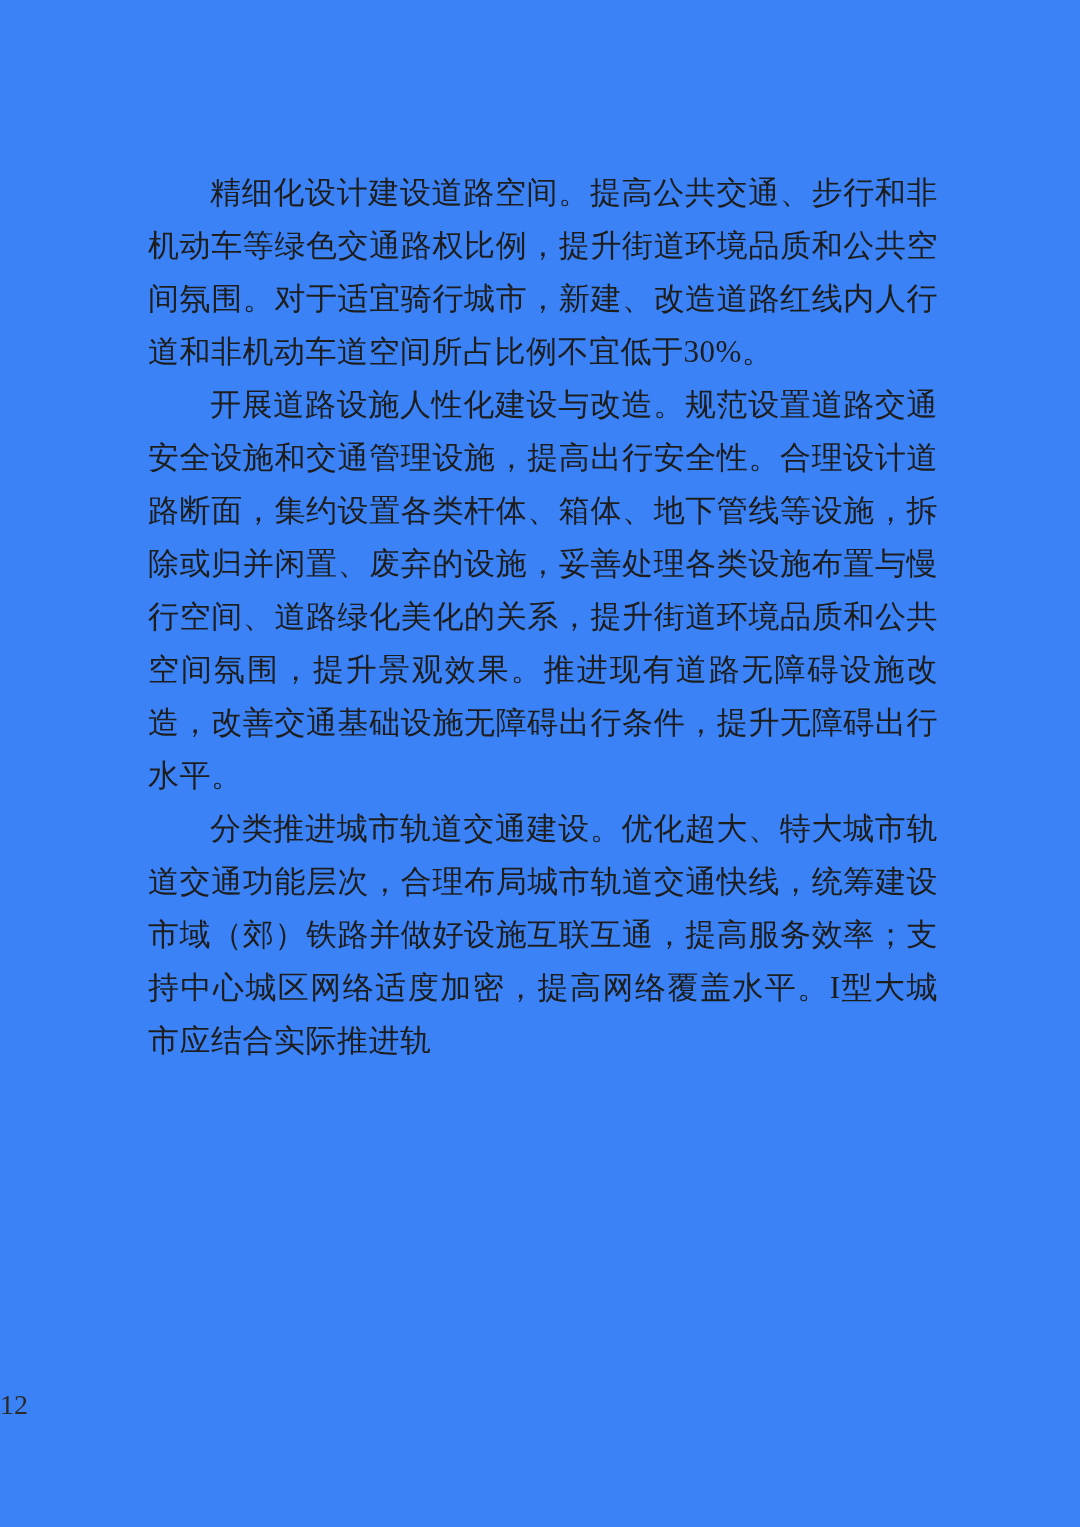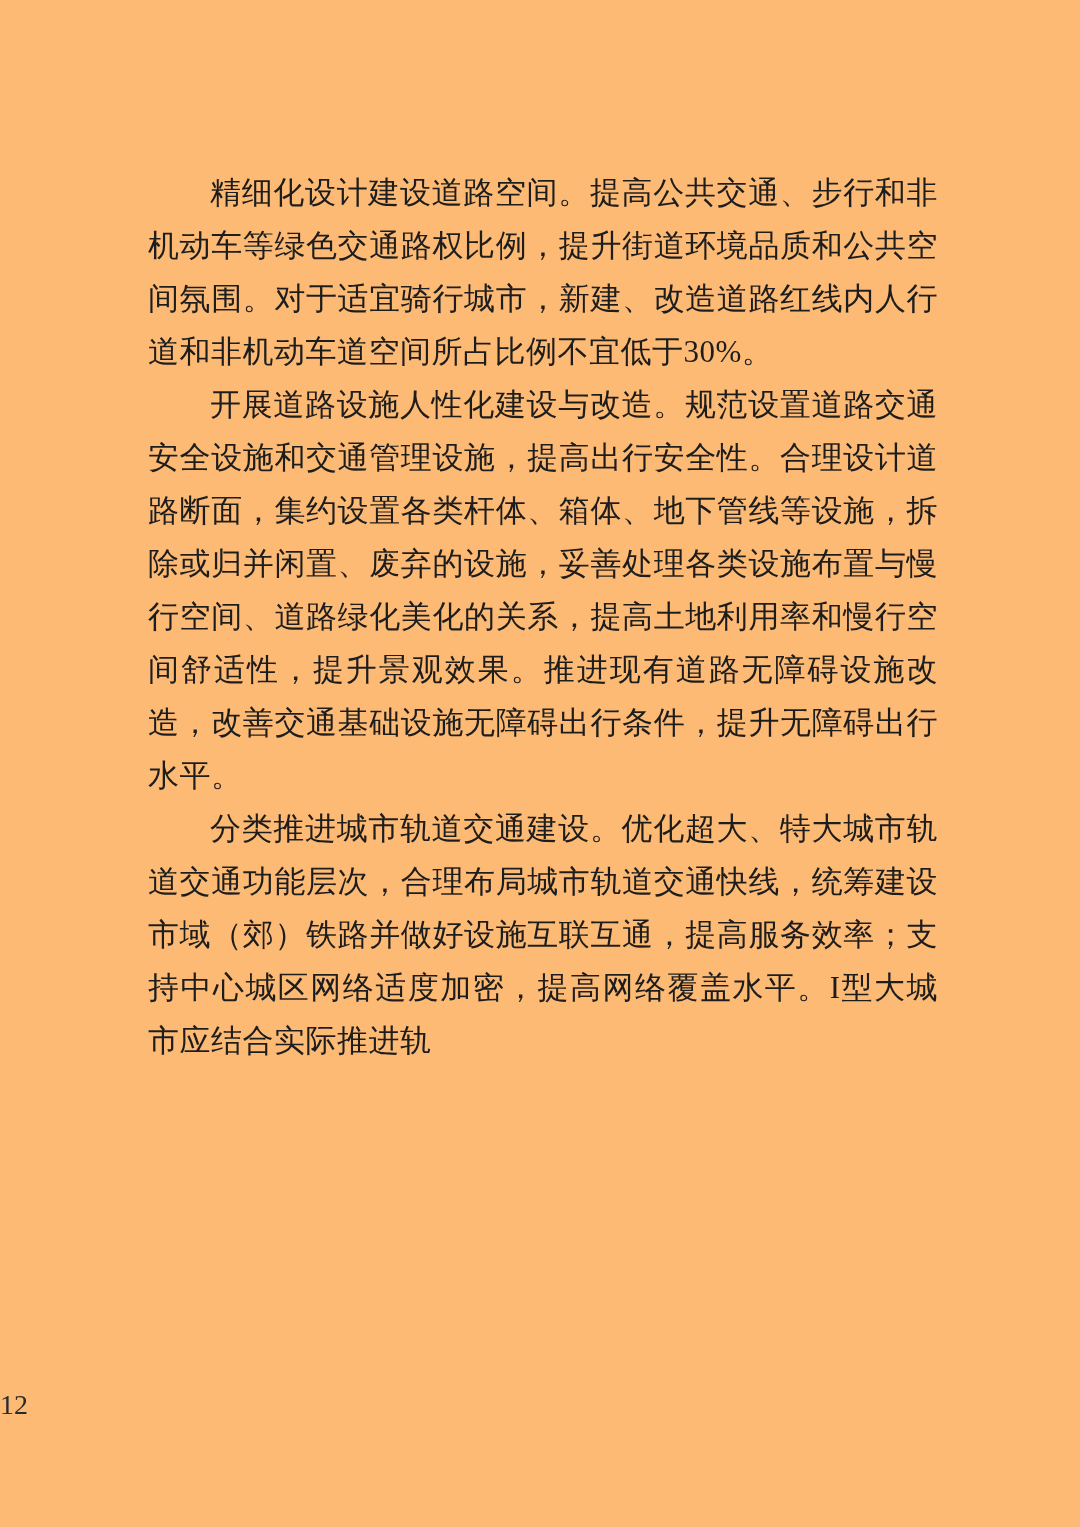--- a/index.html
+++ b/index.html
@@ -5,21 +5,21 @@
   html, body {
     margin: 0;
     padding: 0;
     background: #ffffff;
   }
   .page {
     position: relative;
     width: 1080px;
     height: 1527px;
     margin: 0 auto;
-    background: #fdba74;
+    background: #3b82f6;
     overflow: hidden;
     font-family: "Liberation Serif", "DejaVu Serif", serif;
     color: #1d1d1d;
   }
   .text-block {
     position: absolute;
     left: 148px;
     top: 166px;
     width: 790px;
   }
@@ -43,18 +43,18 @@
     line-height: 30px;
     color: #2a2a2a;
   }
 </style>
 </head>
 <body>
 
 <div class="page">
   <div class="text-block">
     <p class="para">精细化设计建设道路空间。提高公共交通、步行和非机动车等绿色交通路权比例，提升街道环境品质和公共空间氛围。对于适宜骑行城市，新建、改造道路红线内人行道和非机动车道空间所占比例不宜低于30%。</p>
-    <p class="para">开展道路设施人性化建设与改造。规范设置道路交通安全设施和交通管理设施，提高出行安全性。合理设计道路断面，集约设置各类杆体、箱体、地下管线等设施，拆除或归并闲置、废弃的设施，妥善处理各类设施布置与慢行空间、道路绿化美化的关系，提高土地利用率和慢行空间舒适性，提升景观效果。推进现有道路无障碍设施改造，改善交通基础设施无障碍出行条件，提升无障碍出行水平。</p>
+    <p class="para">开展道路设施人性化建设与改造。规范设置道路交通安全设施和交通管理设施，提高出行安全性。合理设计道路断面，集约设置各类杆体、箱体、地下管线等设施，拆除或归并闲置、废弃的设施，妥善处理各类设施布置与慢行空间、道路绿化美化的关系，提升街道环境品质和公共空间氛围，提升景观效果。推进现有道路无障碍设施改造，改善交通基础设施无障碍出行条件，提升无障碍出行水平。</p>
     <p class="para">分类推进城市轨道交通建设。优化超大、特大城市轨道交通功能层次，合理布局城市轨道交通快线，统筹建设市域（郊）铁路并做好设施互联互通，提高服务效率；支持中心城区网络适度加密，提高网络覆盖水平。I型大城市应结合实际推进轨</p>
   </div>
 
   <div class="page-number">12</div>
 </div>
 
 </body></html>

